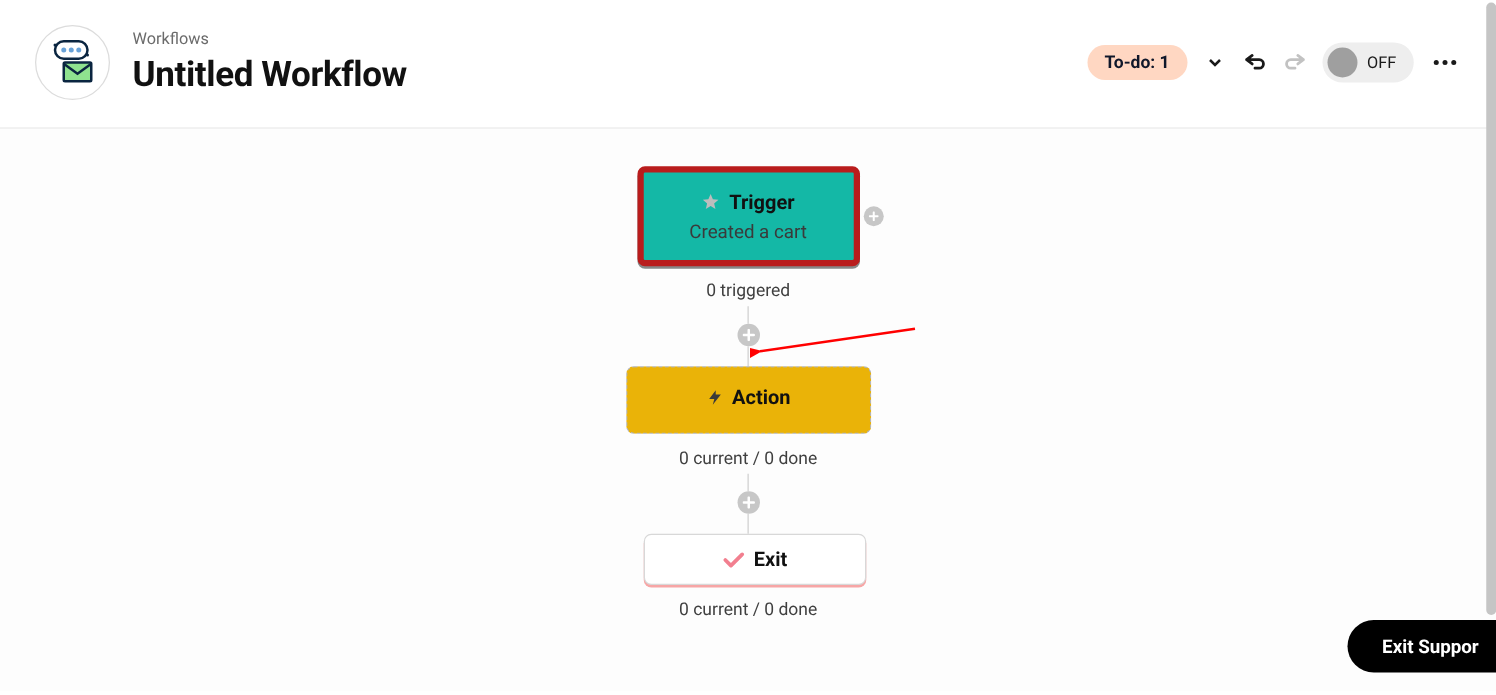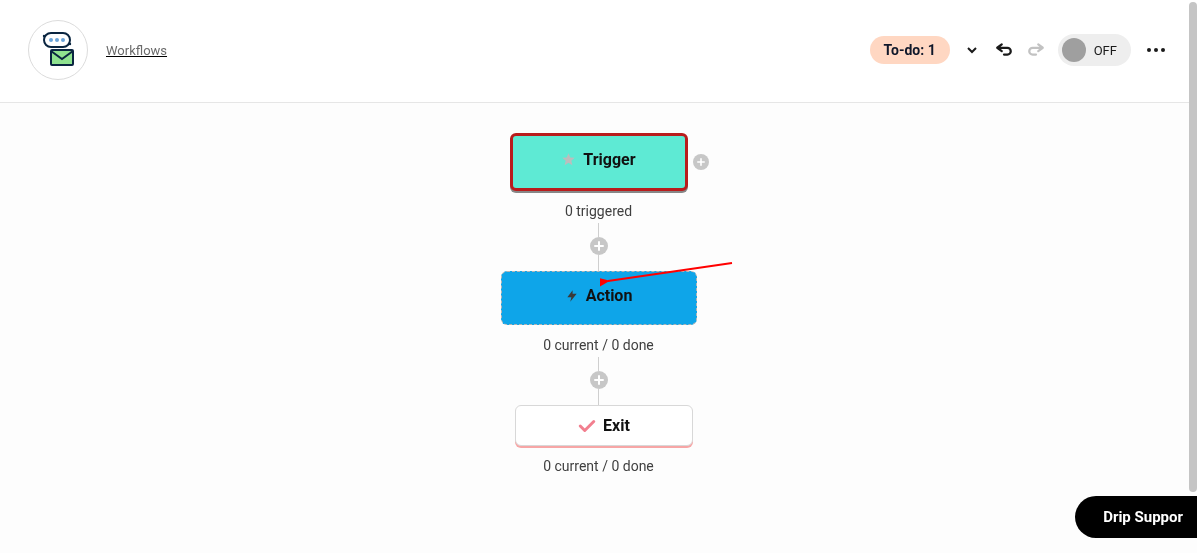--- a/index.html
+++ b/index.html
@@ -31,21 +31,20 @@
       border: 1px solid #dcdcdc;
       display: flex;
       align-items: center;
       justify-content: center;
       background: #fff;
     }
     .title-block {
       display: flex;
       flex-direction: column;
       gap: 4px;
-      text-decoration: underline;
     }
     .breadcrumb {
       font-size: 13px;
       color: #6b6b6b;
     }
     .page-title {
       font-size: 28px;
       font-weight: 700;
       color: #111;
       letter-spacing: -0.3px;
@@ -122,28 +121,28 @@
     }
 
     .node {
       width: 178px;
       border-radius: 6px;
       text-align: center;
       padding: 14px 12px;
       position: relative;
     }
     .node-trigger {
-      background: #5eead4;
-      border: 3px solid #b91c1c;
+      background: #14b8a6;
+      border: 5px solid #b91c1c;
       box-shadow: 0 2px 0 #878787;
     }
     .node-action {
       width: 196px;
       border: 1px dashed #b5b5b5;
-      background: #0ea5e9;
+      background: #eab308;
     }
     .node-exit {
       background: #fff;
       border: 1px solid #d8d8d8;
       box-shadow: 0 2px 0 #f7a6a6;
       padding: 10px 12px;
       margin-left: 11px;
     }
     .node-heading {
       display: flex;
@@ -249,20 +248,21 @@
         <circle cx="19" cy="9" r="2" fill="#6aa3d8"></circle>
         <circle cx="25" cy="9" r="2" fill="#6aa3d8"></circle>
         <circle cx="6" cy="5" r="1.2" fill="#0a2540"></circle>
         <circle cx="32" cy="13" r="1.2" fill="#0a2540"></circle>
         <rect x="13" y="19" width="22" height="15" rx="1" fill="#8fe28f" stroke="#0a2540" stroke-width="2"></rect>
         <path d="M13 20 L24 28 L35 20" fill="none" stroke="#0a2540" stroke-width="2"></path>
       </svg>
     </div>
     <div class="title-block">
       <div class="breadcrumb">Workflows</div>
+      <div class="page-title">Untitled Workflow</div>
     </div>
   </div>
 
   <div class="header-right">
     <div class="todo-badge">To-do: 1</div>
     <div class="hdr-icon">
       <svg viewBox="0 0 12 12" width="12" height="12">
           <path d="M2 4 L6 8 L10 4" fill="none" stroke="currentColor" stroke-width="2"></path>
         </svg>
     </div>
@@ -291,20 +291,21 @@
 <div class="canvas">
   <div class="flow">
 
     <div class="node node-trigger">
       <div class="node-heading">
         <svg width="15" height="15" viewBox="0 0 24 24">
           <path d="M12 2 L14.9 8.6 L22 9.3 L16.5 14 L18.2 21 L12 17.3 L5.8 21 L7.5 14 L2 9.3 L9.1 8.6 Z" fill="#bdbdbd"></path>
         </svg>
         <span>Trigger</span>
       </div>
+      <div class="node-desc">Created a cart</div>
       <div class="side-plus">
         <svg viewBox="0 0 10 10">
             <path d="M5 1 V9 M1 5 H9" stroke="#fff" stroke-width="2" stroke-linecap="round"></path>
           </svg>
       </div>
     </div>
 
     <div class="stat-label">0 triggered</div>
 
     <div class="connector conn-short"></div>
@@ -350,18 +351,18 @@
     <defs>
       <marker id="ah" markerWidth="10" markerHeight="8" refX="1" refY="4" orient="auto">
         <path d="M10 0 L0 4 L10 8 Z" fill="#ff0000"></path>
       </marker>
     </defs>
     <line x1="132" y1="4" x2="8" y2="22" stroke="#ff0000" stroke-width="2" marker-end="url(#ah)"></line>
   </svg>
 </div>
 
 <div class="support-pill">
-  <span>Drip Suppor</span>
+  <span>Exit Suppor</span>
 </div>
 
 <div class="vscroll">
   <div class="vscroll-thumb"></div>
 </div>
 
 </body></html>

